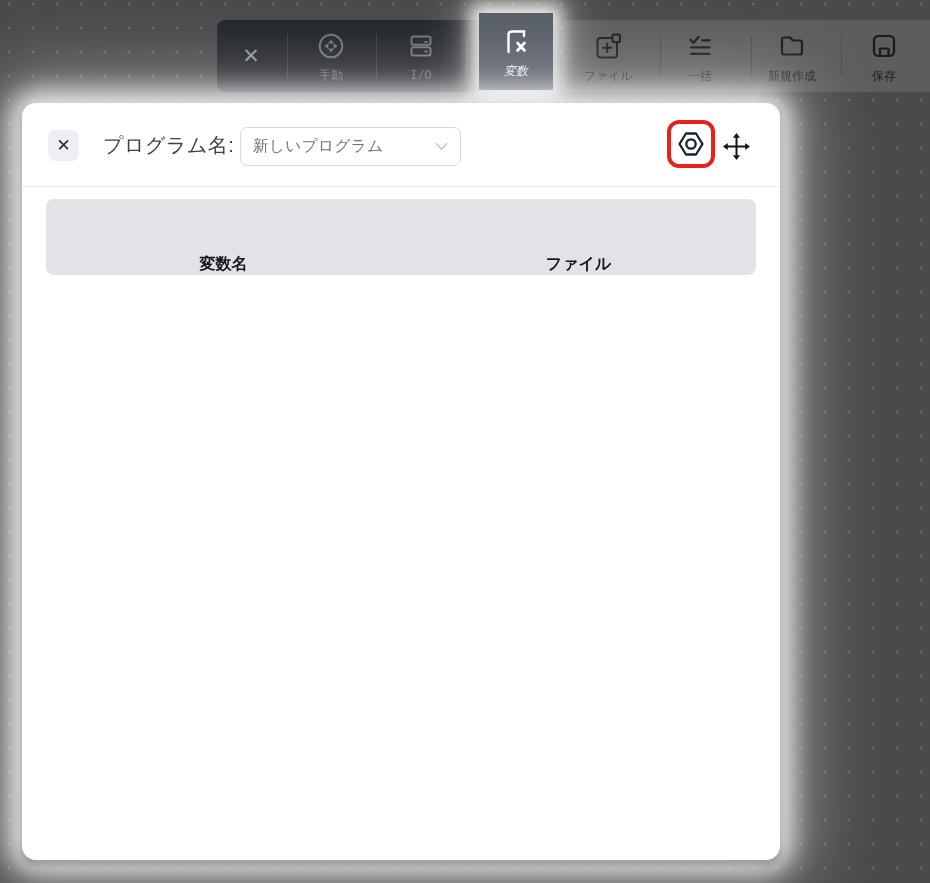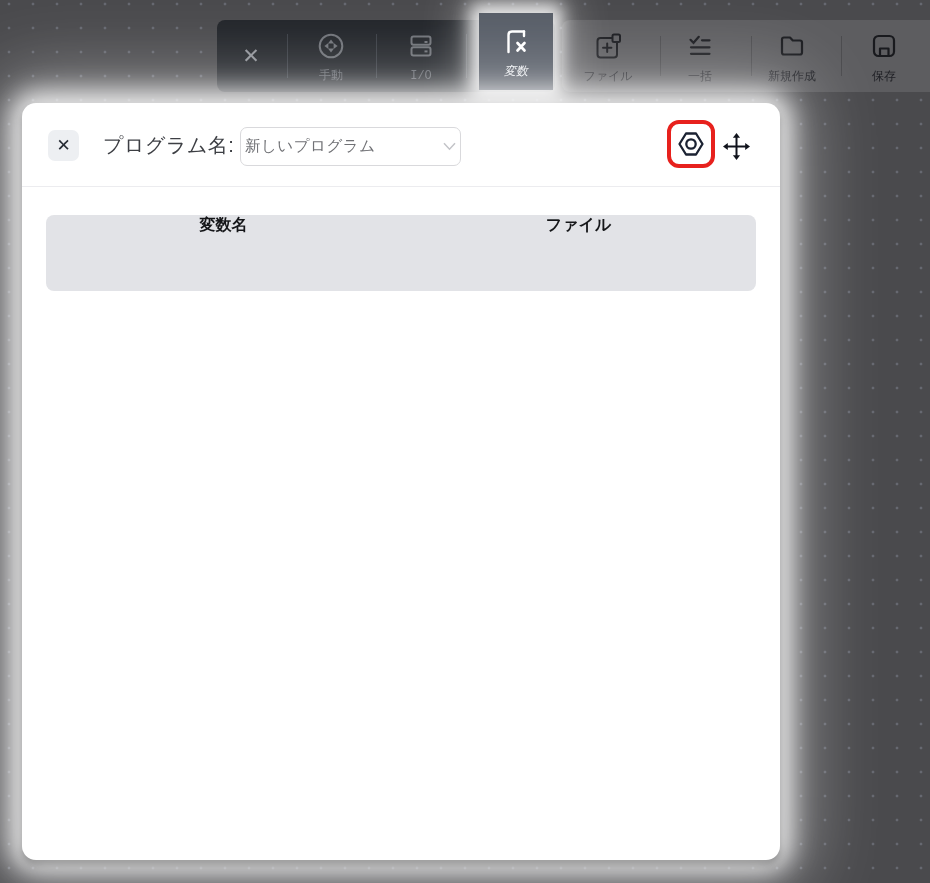--- a/index.html
+++ b/index.html
@@ -76,39 +76,39 @@
     color:#272c35; font-size:17px; cursor:default;
   }
   .modal-title {
     position:absolute; left:81px; top:0; height:84px;
     display:flex; align-items:center;
     font-size:20px; color:#3d3f44; letter-spacing:0.5px;
   }
   .program-select {
     position:absolute; left:218px; top:24px; width:221px; height:39px;
     border:1px solid #d9d9dc; border-radius:7px; background:#fff;
-    display:flex; align-items:center; padding:0 4px; cursor:default;
+    display:flex; align-items:center; padding:0 12px; cursor:default;
   }
   .program-select .sel-text {
     flex:1; font-size:15.5px; color:#707175; letter-spacing:0.5px;
     white-space:nowrap; overflow:hidden;
   }
   .settings-ring {
     position:absolute; left:645px; top:17px; width:48px; height:48px;
     border:4.5px solid #e7211d; border-radius:12px; background:#ffffff;
     display:flex; align-items:center; justify-content:center;
   }
   .settings-btn { display:flex; align-items:center; justify-content:center; color:#1b2232; }
   .move-handle {
     position:absolute; left:700px; top:29px; width:29px; height:29px;
     display:flex; align-items:center; justify-content:center; color:#10131c; cursor:default;
   }
   .table-head {
-    position:absolute; left:24px; top:112px; width:710px; height:76px;
-    background:#e2e3e7; border-radius:8px; display:flex; align-items:flex-start;
+    position:absolute; left:24px; top:96px; width:710px; height:76px;
+    background:#e2e3e7; border-radius:8px; display:flex; align-items:flex-end;
   }
   .table-head .col {
     flex:1 1 50%; text-align:center; font-size:16px; font-weight:700; color:#151619;
   }
   .modal-body-empty {
     position:absolute; left:24px; top:188px; width:710px; height:560px; background:#ffffff;
   }
 </style>
 </head>
 <body>

